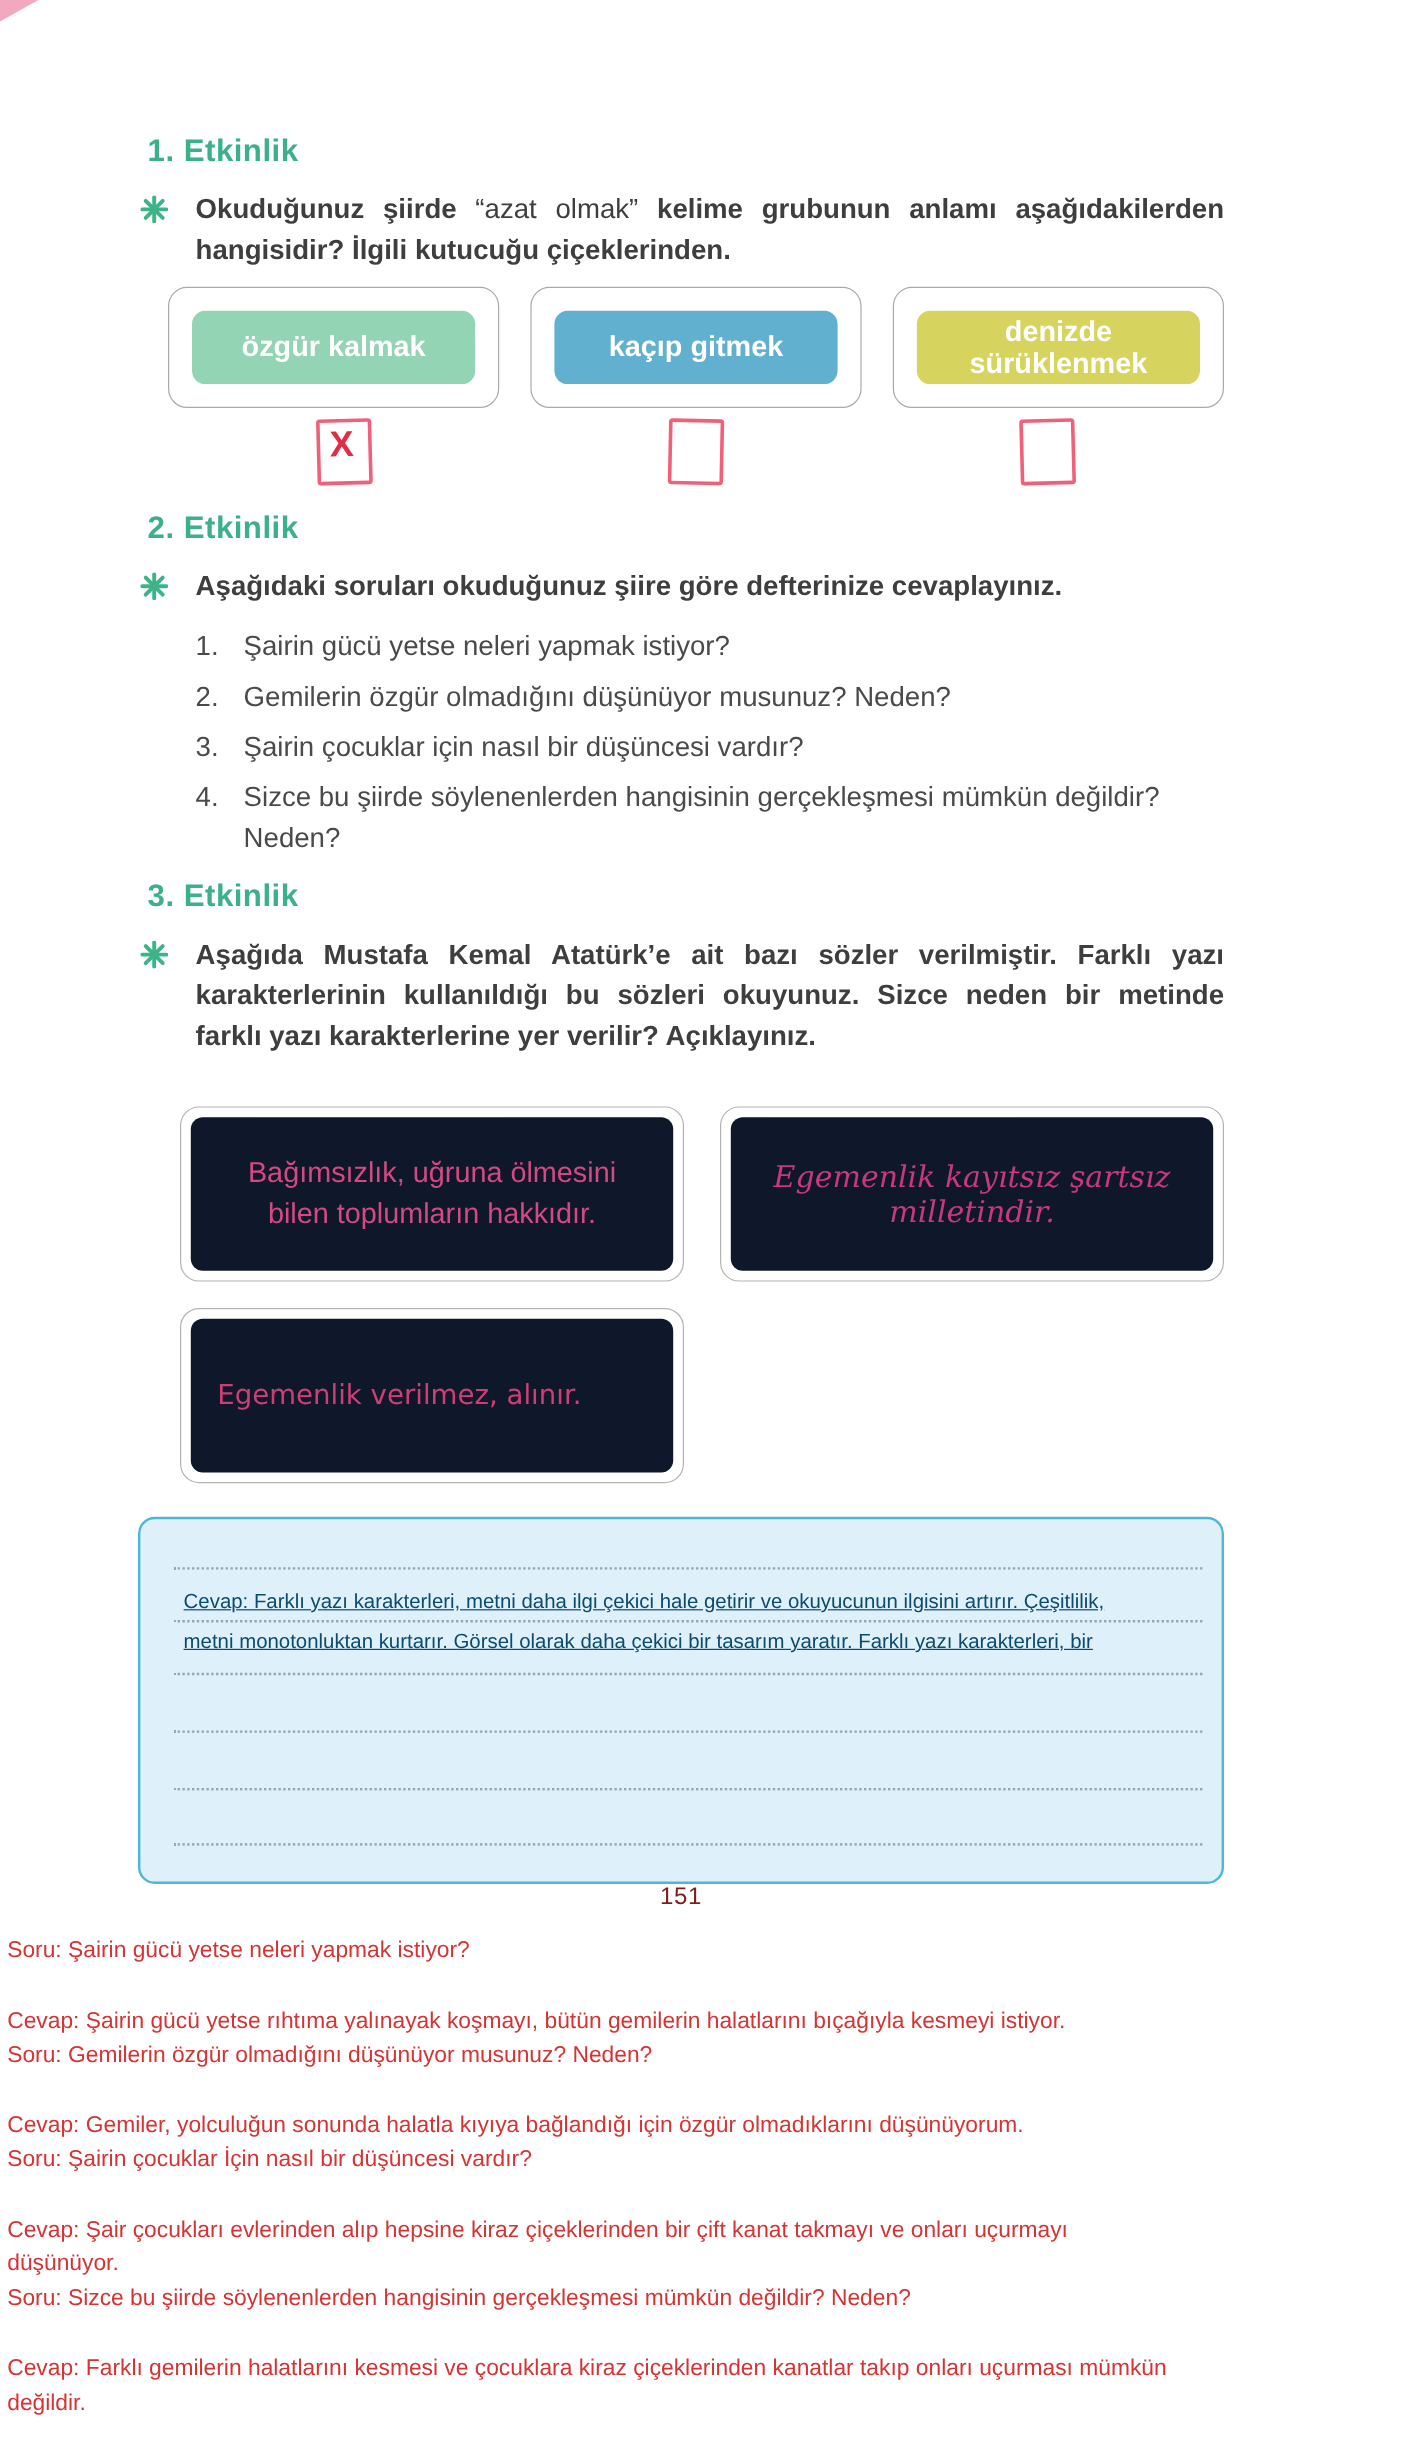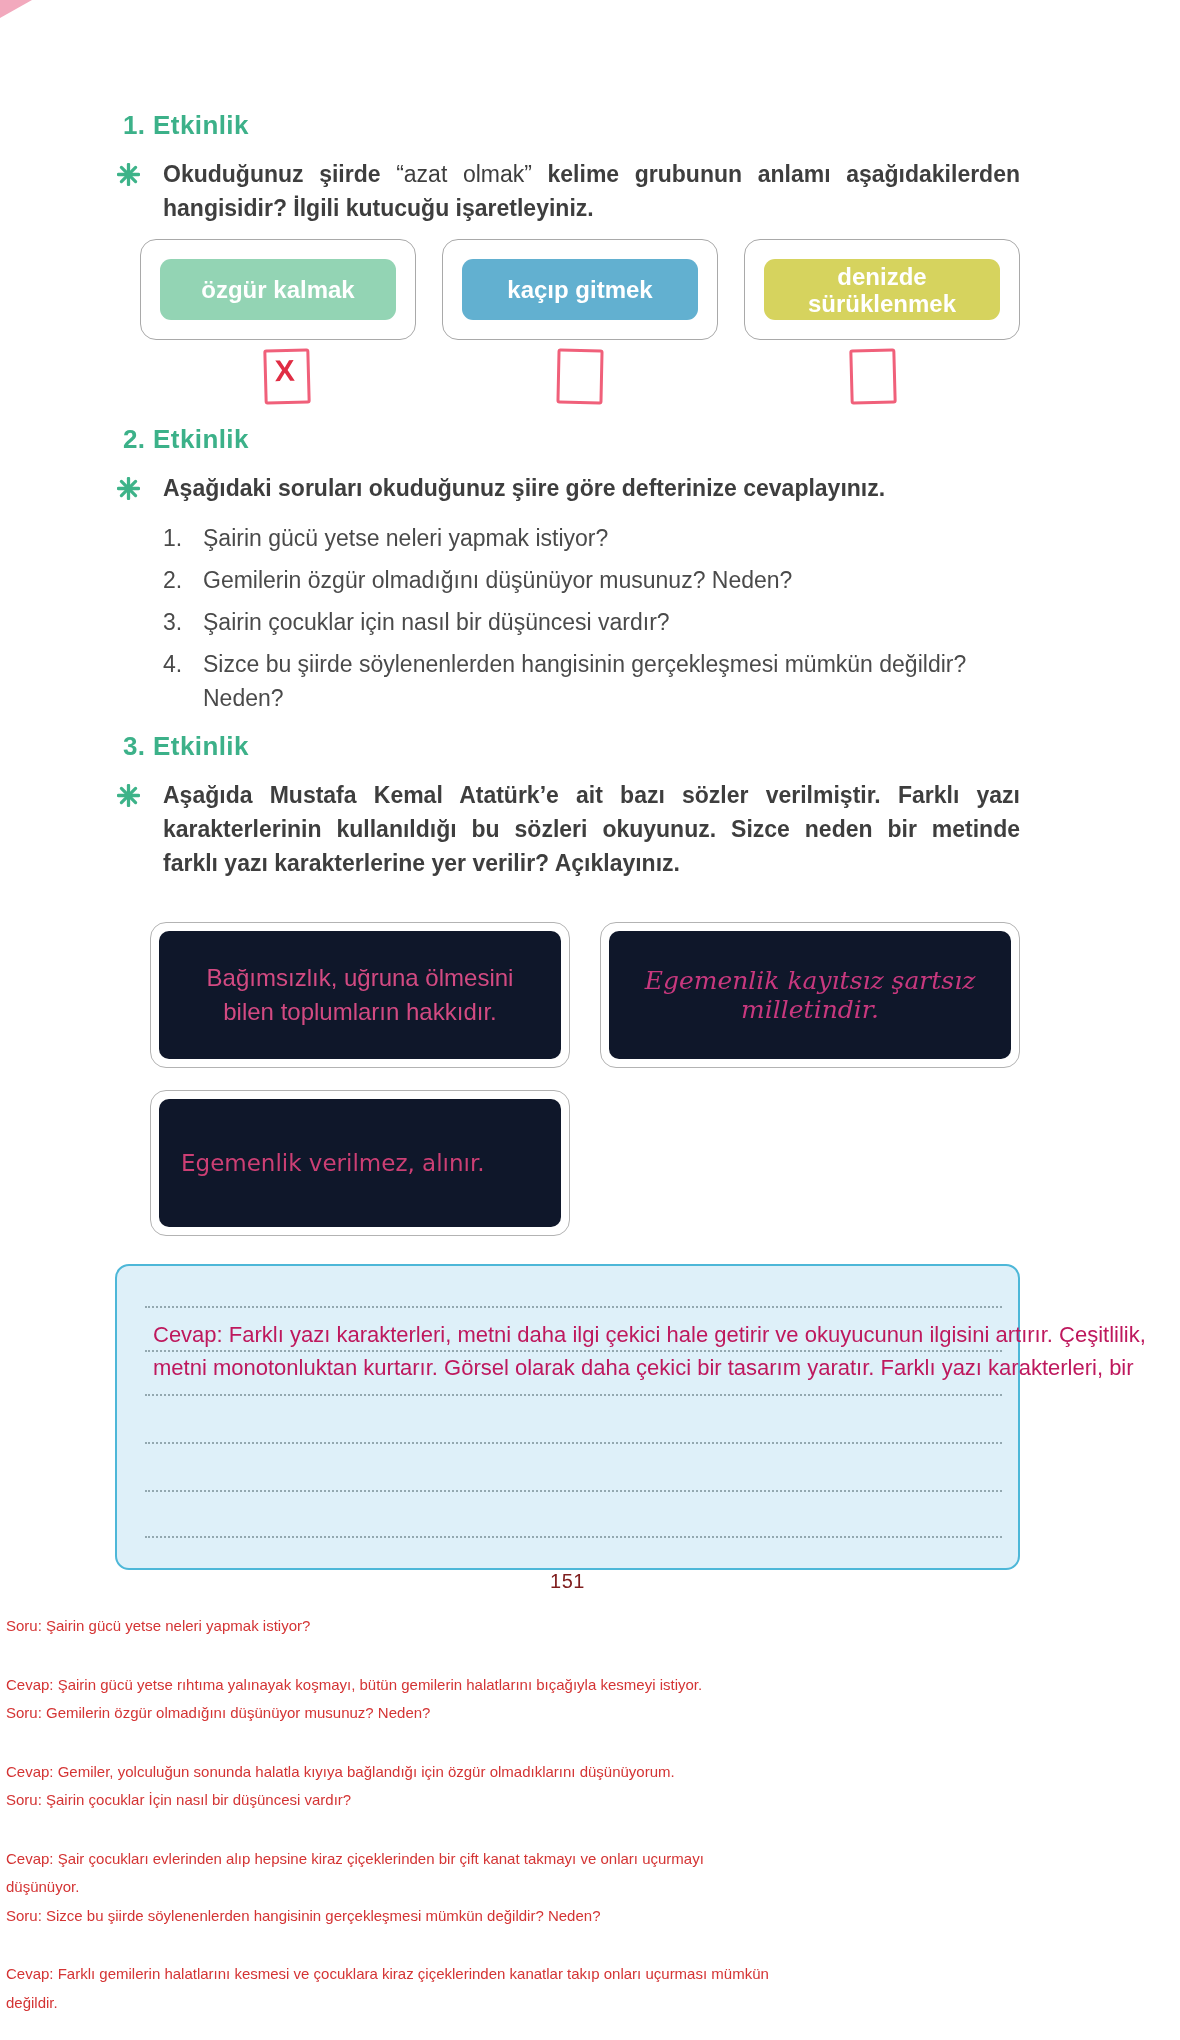--- a/index.html
+++ b/index.html
@@ -54,28 +54,28 @@
   .qcard-inner { height:100%; border-radius:10px; background:#0f172a; display:flex;
     align-items:center; padding:0 22px;text-align:center; }
   .quote1 { font-size:24px; color:#d34a82; line-height:34px; }
   .quote2 { font-family:"DejaVu Serif",serif; font-style:italic; font-size:25px; color:#c8387e; }
   .quote3 { font-size:26px; font-weight:bold; color:#d6217d; line-height:37px; font-style:italic; }
   .quote4 { font-family:"DejaVu Sans",sans-serif; font-size:23px; color:#cc3f74; }
 
   .answer-box { position:relative; margin-top:28px; width:905px; height:306px;
     background:#def0f9; border:2.5px solid #4db7d8; border-radius:14px; }
   .dotline { position:absolute; left:28px; right:16px; border-bottom:2.2px dotted #93a8b0; }
-  .answer-text { position:absolute; left:36px; top:52px; color:#be185d;
-    font-size:22px; line-height:33px; }
+  .answer-text { position:absolute; left:36px; top:52px; color:#0c4a6e;
+    font-size:17px; line-height:33px;text-decoration:underline; }
   .answer-text div { white-space:nowrap; }
 
   .pagenum { text-align:center; font-size:20px; color:#7f1d1d; letter-spacing:.5px; }
 
   .annotations { position:absolute; left:6px; top:1612px; width:1130px;
-    color:#d43434; font-size:15px; line-height:28.5px; }
+    color:#d43434; font-size:19px; line-height:28.5px; }
   .ann-line { white-space:nowrap; }
   .gap { height:30px; }
 </style>
 </head>
 <body>
 
 <div class="canvas">
   <div class="corner-deco"></div>
 
   <div class="content">
@@ -85,21 +85,21 @@
     <div class="prompt p1">
       <svg class="star" viewBox="0 0 24 24">
         <g stroke="#3db389" stroke-width="3.4" stroke-linecap="round">
           <line x1="12" y1="1.5" x2="12" y2="22.5"></line>
             <line x1="1.5" y1="12" x2="22.5" y2="12"></line>
           <line x1="4.6" y1="4.6" x2="19.4" y2="19.4"></line>
             <line x1="19.4" y1="4.6" x2="4.6" y2="19.4"></line>
         </g>
       </svg>
       <div class="jline"><span>Okuduğunuz şiirde</span> <span class="quote-light">“azat olmak”</span> <span>kelime grubunun anlamı aşağıdakilerden</span></div>
-      <div>hangisidir? İlgili kutucuğu işaretleyiniz.</div>
+      <div>hangisidir? İlgili kutucuğu çiçeklerinden.</div>
     </div>
 
     <div class="options-row">
       <div class="opt-card">
         <div class="opt-inner opt-green">
           <span class="opt-label">özgür kalmak</span>
         </div>
       </div>
       <div class="opt-card">
         <div class="opt-inner opt-blue">

